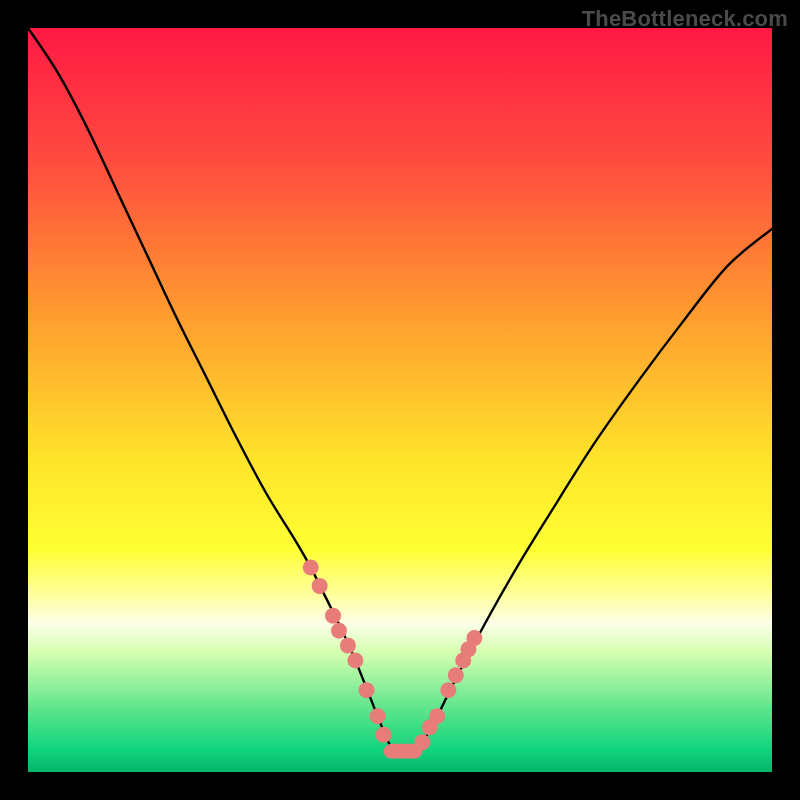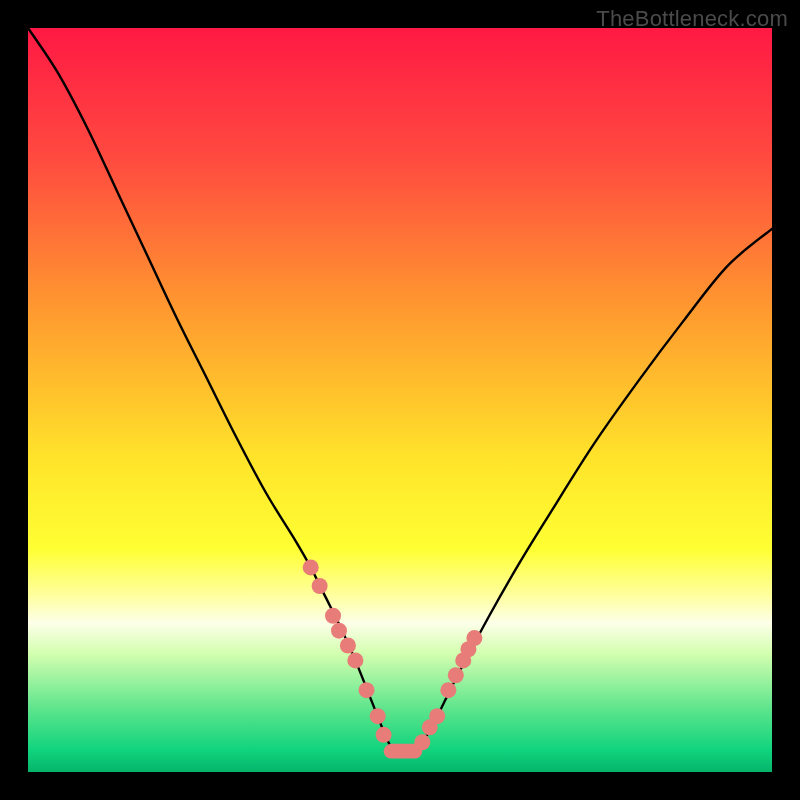--- a/index.html
+++ b/index.html
@@ -15,21 +15,21 @@
     position: relative;
     width: 800px;
     height: 800px;
   }
   .watermark {
     position: absolute;
     top: 6px;
     right: 12px;
     color: #4a4a4a;
     font-size: 22px;
-    font-weight: 400;
+    font-weight: 700;
     z-index: 10;
     letter-spacing: 0.2px;
   }
   svg {
     display: block;
   }
 </style>
 </head>
 <body>
 

